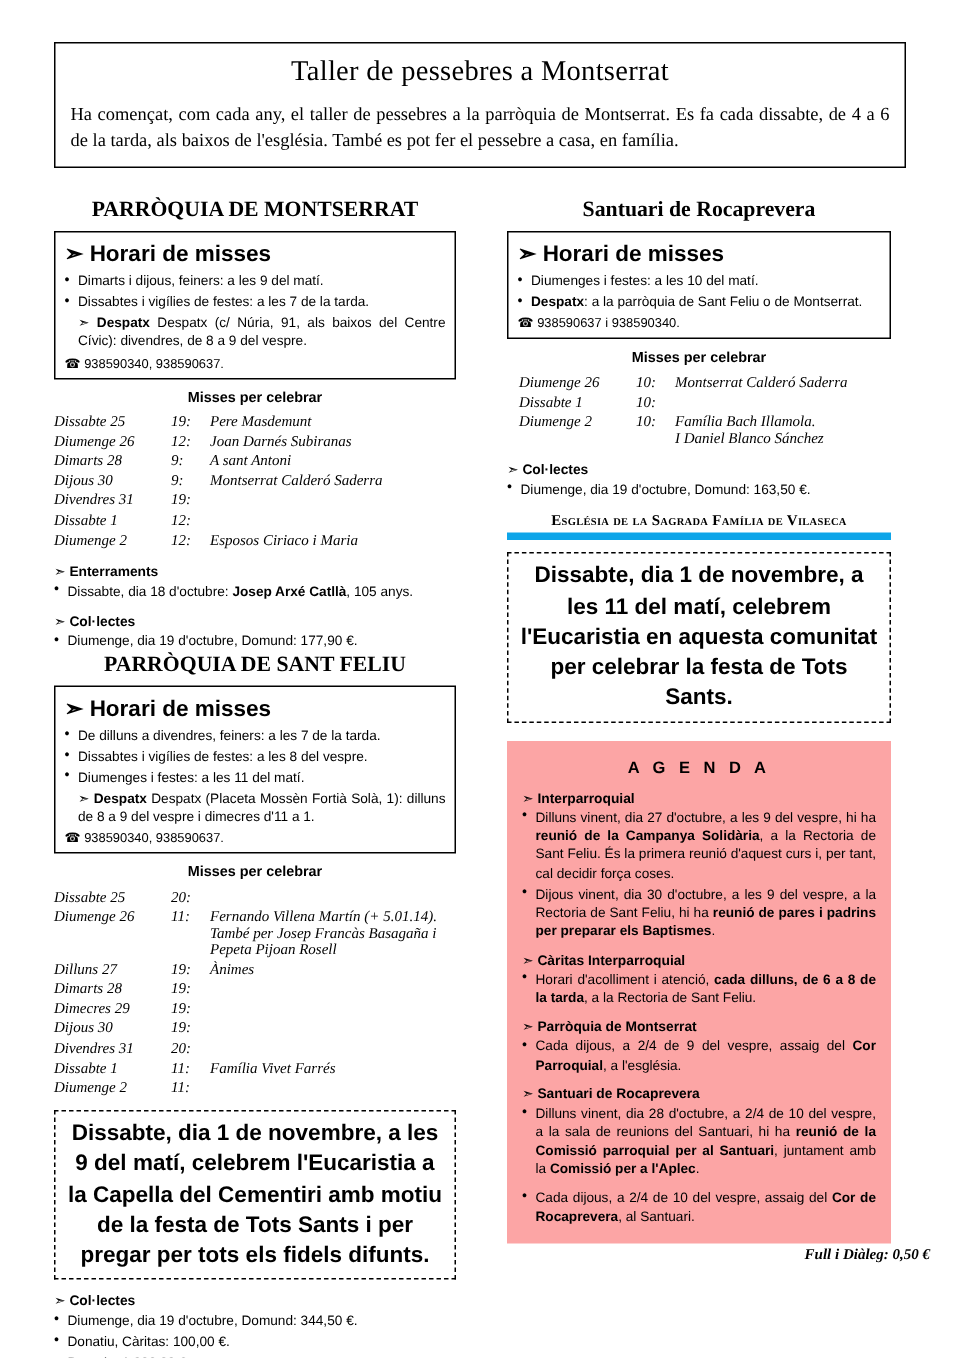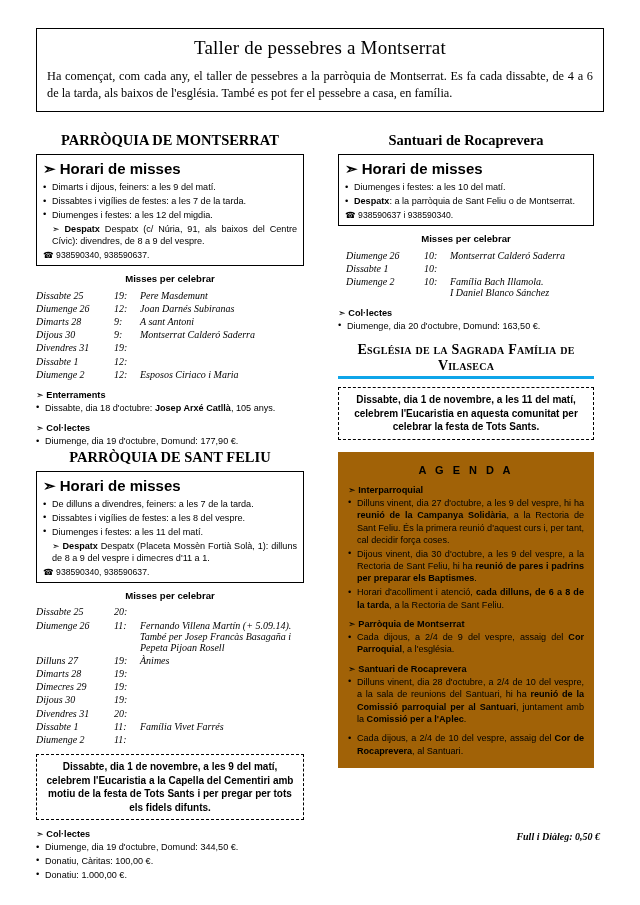--- a/index.html
+++ b/index.html
@@ -41,24 +41,24 @@
   .col-right { width: 268px; padding-left: 12px; }
 
   h2.section {
     font-family: "Liberation Serif", serif;
     font-size: 14.5px;
     font-weight: bold;
     text-align: center;
     margin: 2px 0 5px 0;
   }
   h2.section.small {
-    font-size: 14px;
+    font-size: 10px;
     font-variant: small-caps;
     letter-spacing: .2px;
-    border-bottom: 3px solid #0ea5e9;
+    border-bottom: 5px solid #0ea5e9;
     padding-bottom: 2px;
     margin-top: 10px;
   }
   h3.subhead {
     font-size: 9.6px;
     font-weight: bold;
     text-align: center;
     margin: 7px 0 4px 0;
   }
 
@@ -108,44 +108,44 @@
   .arrowhead {
     font-size: 9.2px;
     font-weight: bold;
     margin: 8px 0 2px 0;
   }
   .arrowhead .ah { font-weight: normal; }
 
   .notice {
     border: 1px dashed #000;
     padding: 5px 7px;
-    font-size: 10px;
+    font-size: 15px;
     font-weight: bold;
     text-align: center;
     line-height: 1.35;
     margin: 8px 0 6px 0;
   }
 
   .agenda-box {
-    background: #a16207;
+    background: #fca5a5;
     padding: 8px 10px 10px 10px;
     margin-top: 12px;
   }
   .agenda-title {
     text-align: center;
     font-size: 11px;
     font-weight: bold;
     letter-spacing: 3px;
     margin: 4px 0 8px 0;
   }
   .agenda-box .arrowhead { margin-top: 7px; }
 
   .footer {
     position: absolute;
-    right: 40px;
+    right: 20px;
     bottom: 44px;
     font-size: 10px;
     font-weight: bold;
     font-style: italic;
     font-family: "Liberation Serif", serif;
   }
   b, strong { font-weight: bold; }
 </style>
 </head>
 <body>
@@ -164,21 +164,20 @@
       <h2 class="section">PARRÒQUIA DE MONTSERRAT</h2>
 
       <div class="boxed">
         <div class="lead">
           <span>➣</span>
           <span>Horari de misses</span>
         </div>
         <ul class="bul">
           <li>Dimarts i dijous, feiners: a les 9 del matí.</li>
           <li>Dissabtes i vigílies de festes: a les 7 de la tarda.</li>
-          <li>Diumenges i festes: a les 12 del migdia.</li>
           <li class="nodot">
             <span>➣</span>
             <b>Despatx</b>
             <span>Despatx (c/ Núria, 91, als baixos del Centre Cívic): divendres, de 8 a 9 del vespre.</span>
           </li>
         </ul>
         <div class="phone">
           <span class="tel-icon">☎</span>
           <span>938590340, 938590637.</span>
         </div>
@@ -268,21 +267,21 @@
       <table class="mass">
         <tbody>
             <tr>
           <td class="day">Dissabte 25</td>
           <td class="hour">20:</td>
           <td class="desc"></td>
         </tr>
         <tr>
           <td class="day">Diumenge 26</td>
           <td class="hour">11:</td>
-          <td class="desc">Fernando Villena Martín (+ 5.09.14). També per Josep Francàs Basagaña i Pepeta Pijoan Rosell</td>
+          <td class="desc">Fernando Villena Martín (+ 5.01.14). També per Josep Francàs Basagaña i Pepeta Pijoan Rosell</td>
         </tr>
         <tr>
           <td class="day">Dilluns 27</td>
           <td class="hour">19:</td>
           <td class="desc">Ànimes</td>
         </tr>
         <tr>
           <td class="day">Dimarts 28</td>
           <td class="hour">19:</td>
           <td class="desc"></td>
@@ -369,38 +368,42 @@
           <td class="desc">Família Bach Illamola.<br>I Daniel Blanco Sánchez</td>
         </tr>
       </tbody>
         </table>
 
       <div class="arrowhead">
         <span class="ah">➣</span>
         <span>Col·lectes</span>
       </div>
       <ul class="bul">
-        <li>Diumenge, dia 20 d'octubre, Domund: 163,50 €.</li>
+        <li>Diumenge, dia 19 d'octubre, Domund: 163,50 €.</li>
       </ul>
 
       <h2 class="section small">Església de la Sagrada Família de Vilaseca</h2>
       <div class="notice">Dissabte, dia 1 de novembre, a les 11 del matí, celebrem l'Eucaristia en aquesta comunitat per celebrar la festa de Tots Sants.</div>
 
       <div class="agenda-box">
         <div class="agenda-title">A G E N D A</div>
 
         <div class="arrowhead">
           <span class="ah">➣</span>
           <span>Interparroquial</span>
         </div>
         <ul class="bul">
           <li>Dilluns vinent, dia 27 d'octubre, a les 9 del vespre, hi ha <b>reunió de la Campanya Solidària</b>, a la Rectoria de Sant Feliu. És la primera reunió d'aquest curs i, per tant, cal decidir força coses.</li>
           <li>Dijous vinent, dia 30 d'octubre, a les 9 del vespre, a la Rectoria de Sant Feliu, hi ha <b>reunió de pares i padrins per preparar els Baptismes</b>.</li>
         </ul>
 
+        <div class="arrowhead">
+          <span class="ah">➣</span>
+          <span>Càritas Interparroquial</span>
+        </div>
         <ul class="bul">
           <li>Horari d'acolliment i atenció, <b>cada dilluns, de 6 a 8 de la tarda</b>, a la Rectoria de Sant Feliu.</li>
         </ul>
 
         <div class="arrowhead">
           <span class="ah">➣</span>
           <span>Parròquia de Montserrat</span>
         </div>
         <ul class="bul">
           <li>Cada dijous, a 2/4 de 9 del vespre, assaig del <b>Cor Parroquial</b>, a l'església.</li>

